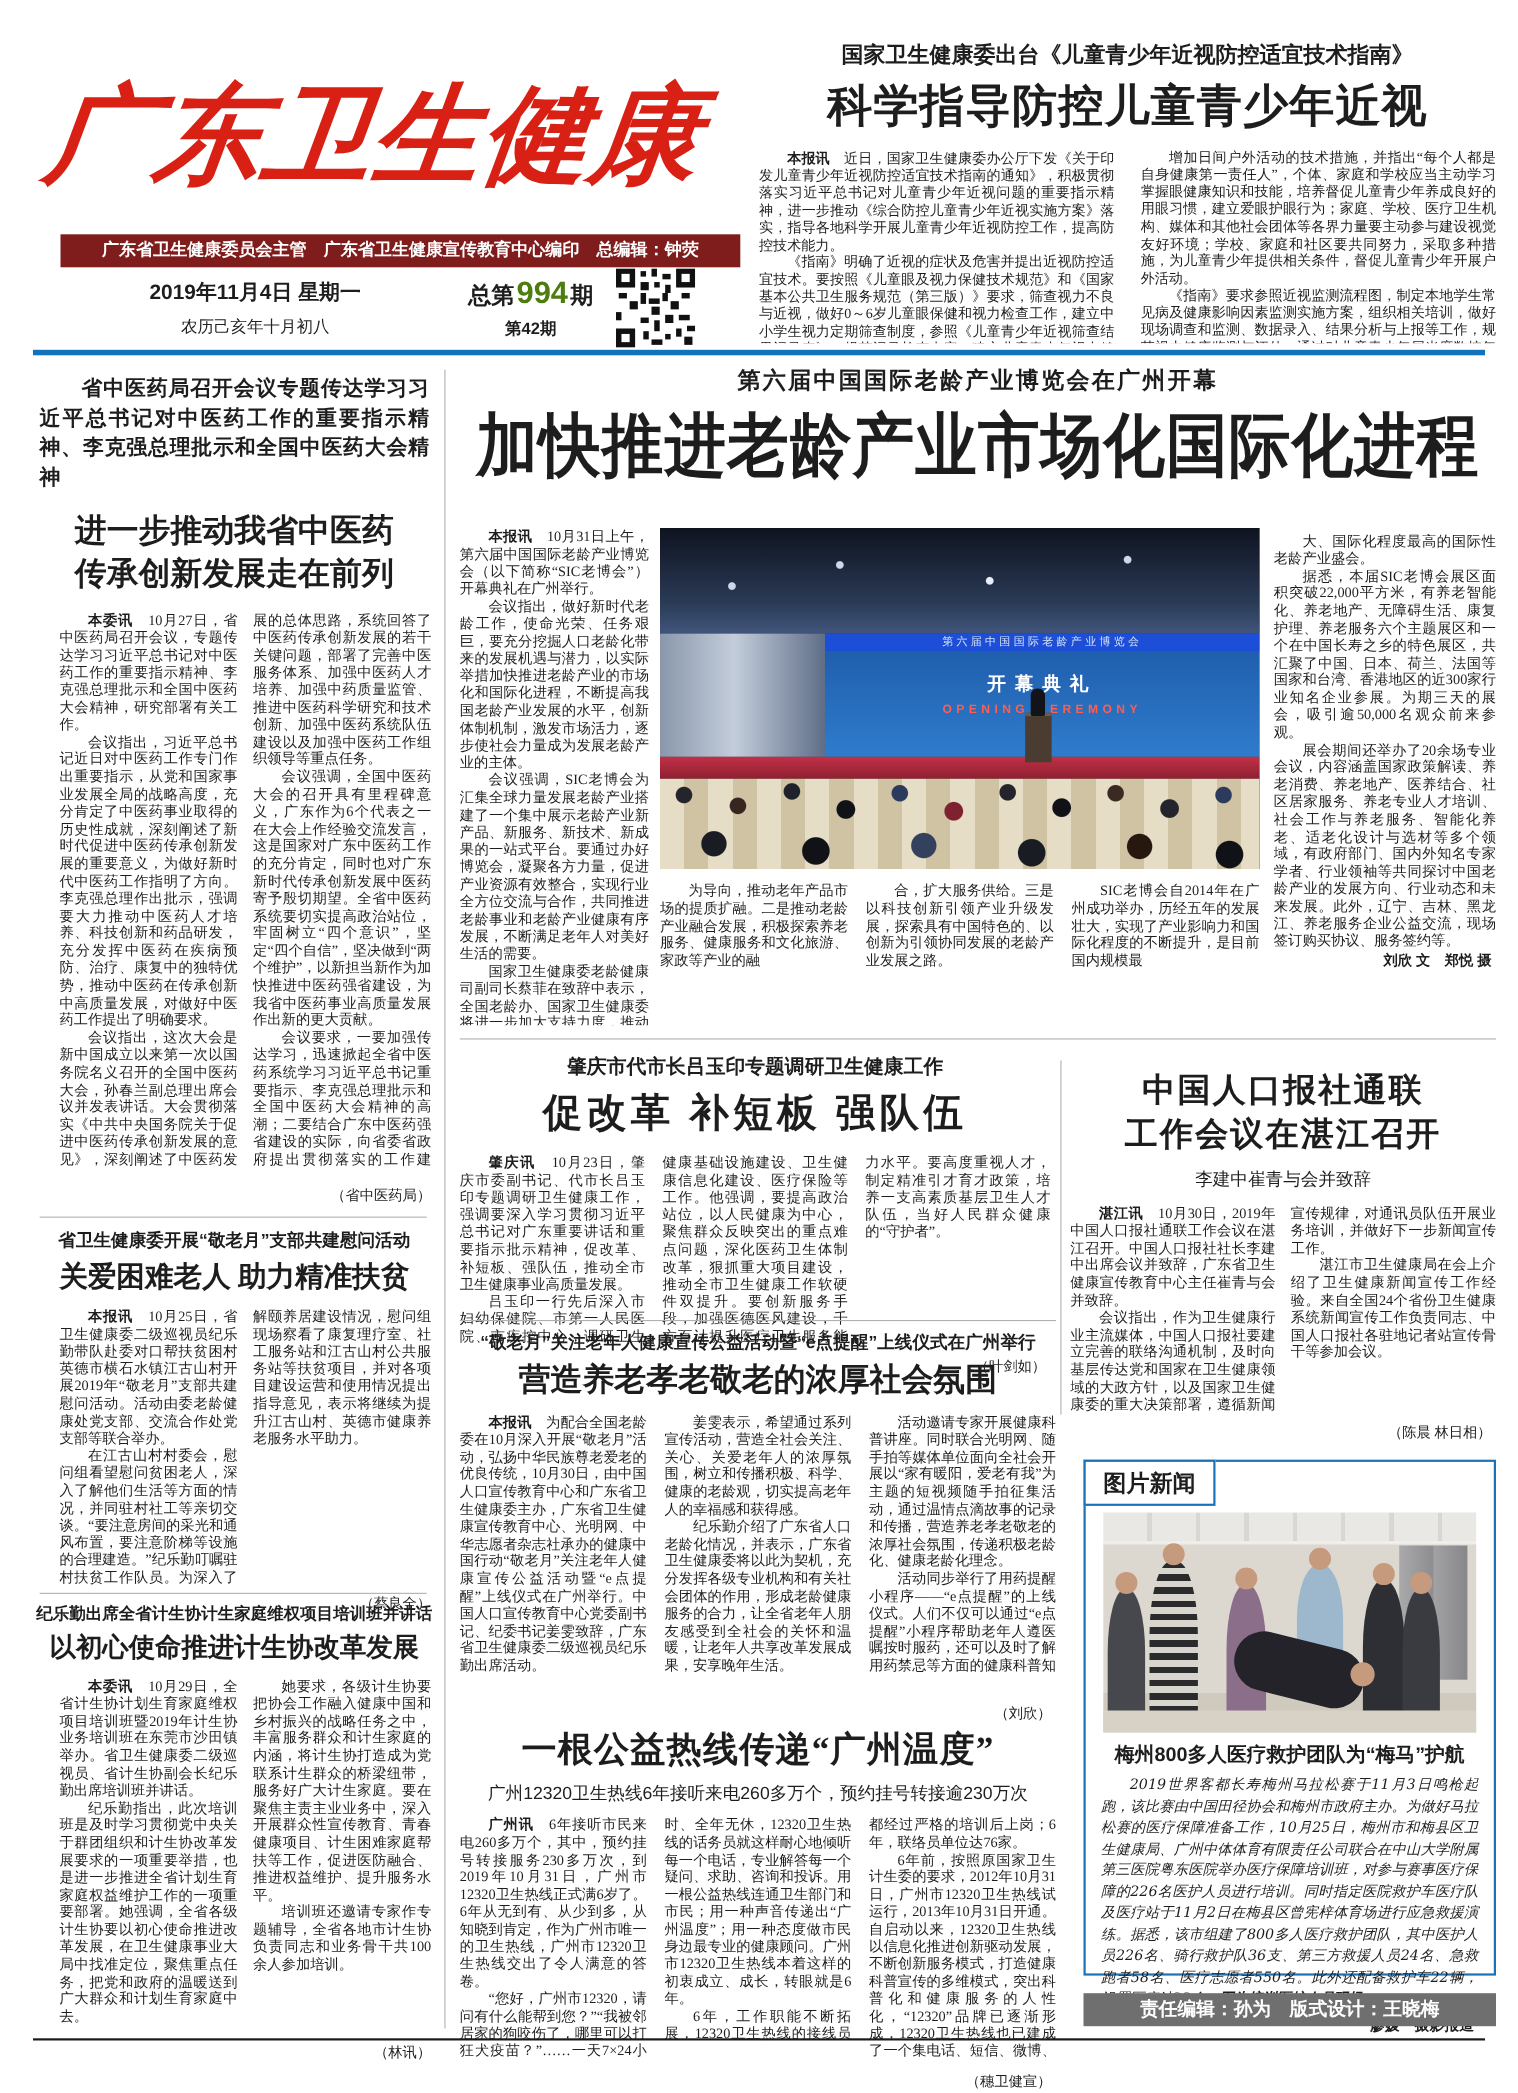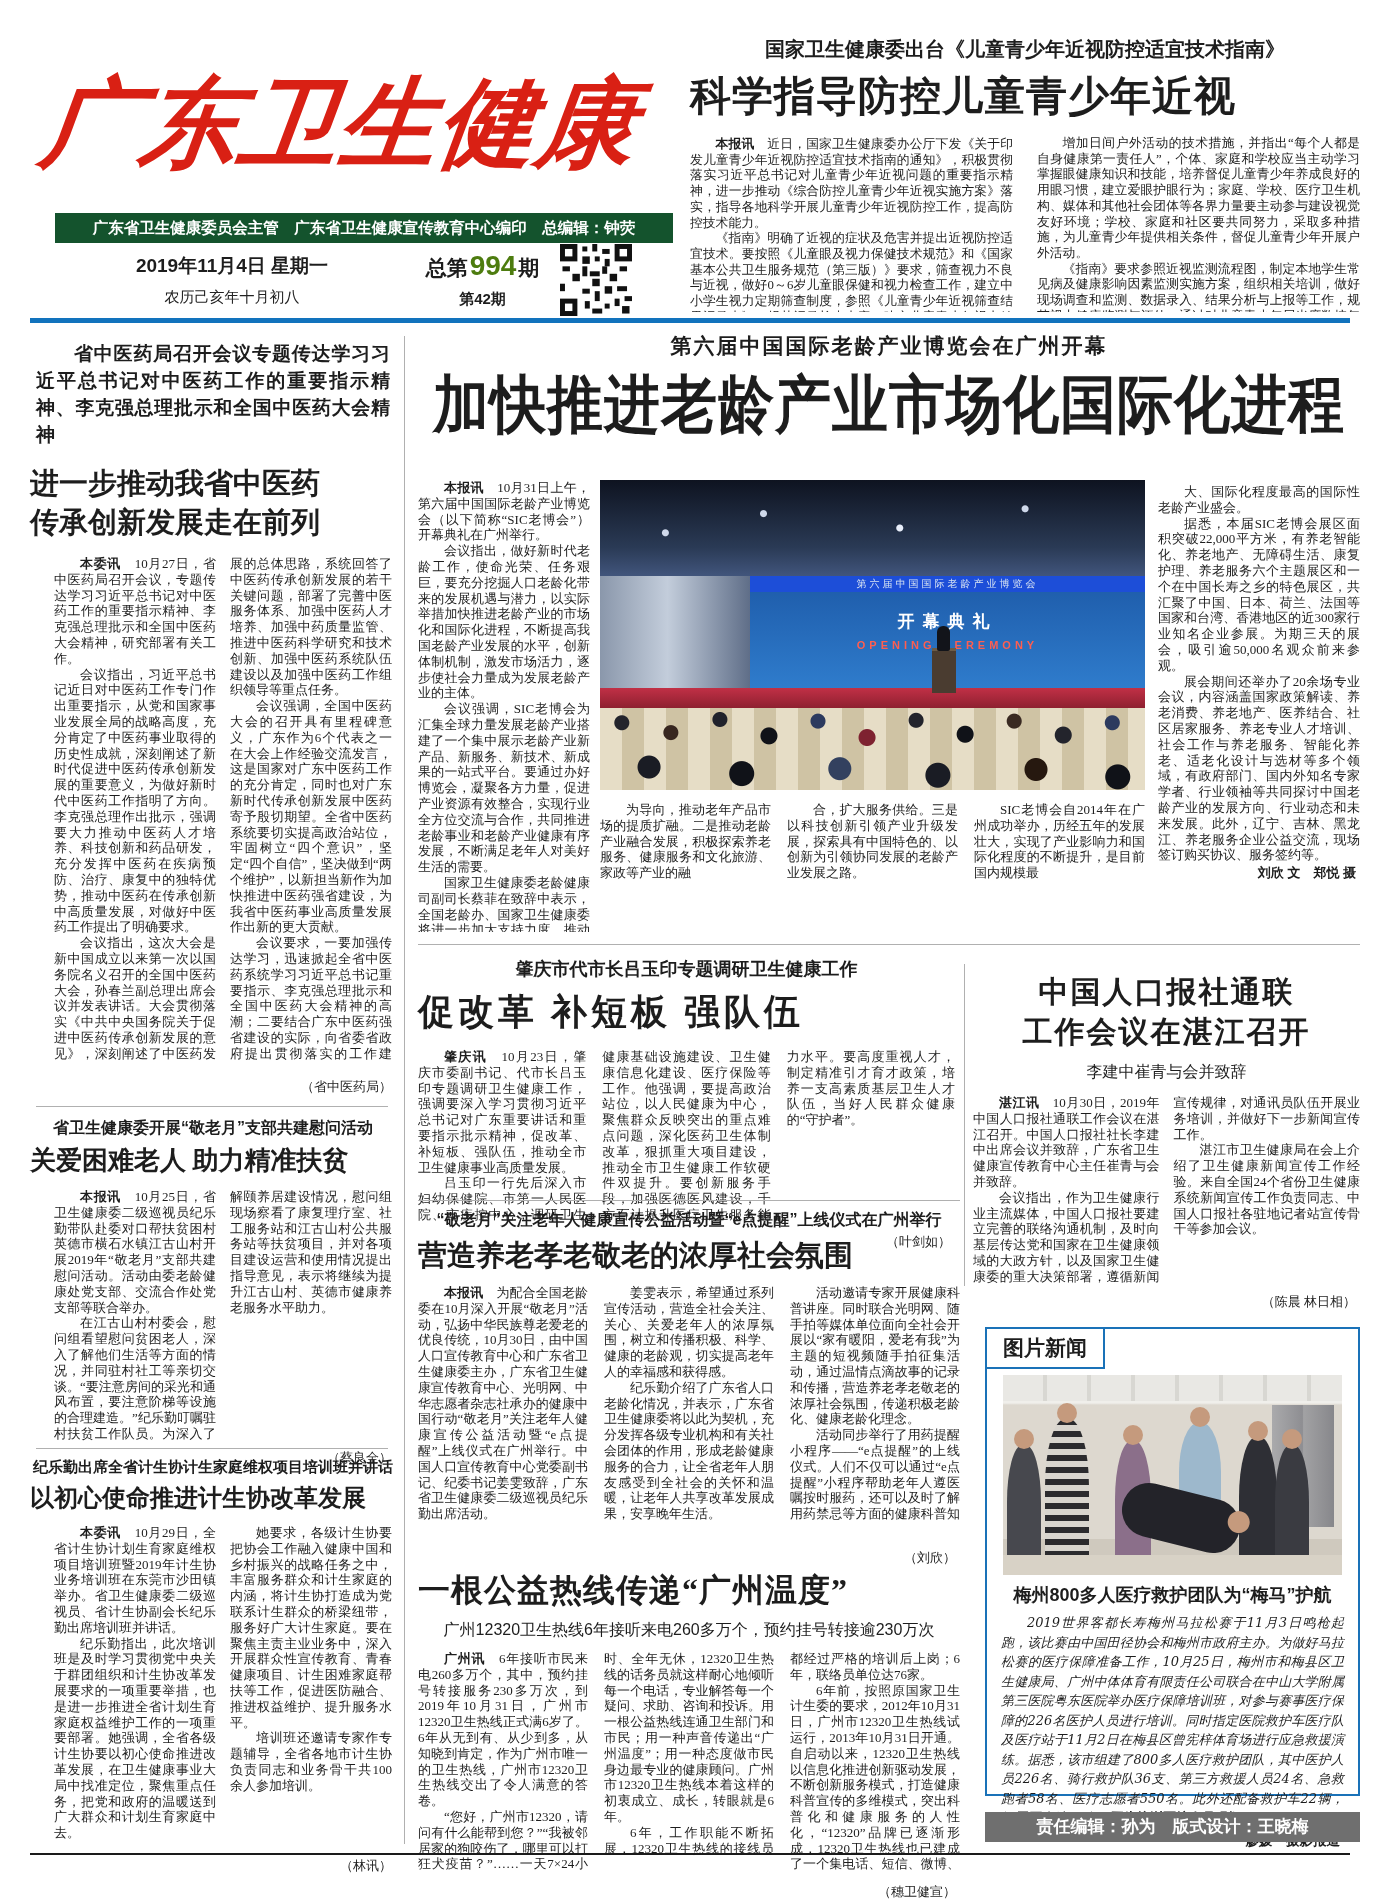--- a/index.html
+++ b/index.html
@@ -5,39 +5,39 @@
   html,body{margin:0;padding:0;background:#9a9a9a;}
   #page{position:relative;width:1380px;height:1903px;margin:0 auto;background:#fff;
         overflow:hidden;color:#1d1d1d;font-family:"Liberation Serif",serif;}
   .hei{font-family:"Liberation Sans",sans-serif;}
   .abs{position:absolute;}
   
   .mast-title{position:absolute;left:42px;top:58px;width:560px;height:140px;
       font-family:"DejaVu Serif",serif;font-weight:bold;font-style:italic;
       font-size:98px;line-height:130px;color:#d92014;letter-spacing:1px;
       transform:skewX(-7deg);white-space:nowrap;}
-  .red-bar{position:absolute;left:55px;top:213px;width:618px;height:30px;background:#14532d;
+  .red-bar{position:absolute;left:55px;top:213px;width:618px;height:30px;background:#7f1d1d;
       color:#fff;font-weight:bold;font-size:15.5px;line-height:30px;text-align:center;}
   .date1{position:absolute;left:92px;top:253px;width:280px;font-weight:bold;font-size:19px;text-align:center;}
   .date2{position:absolute;left:92px;top:288px;width:280px;font-size:15px;text-align:center;color:#222;}
   .issue{position:absolute;left:415px;top:250px;width:135px;text-align:center;font-weight:bold;}
   .issue .big{font-size:21px;}
   .issue .num{font-size:28px;color:#4d7c0f;padding:0 2px;}
   .issue2{position:absolute;left:415px;top:290px;width:135px;text-align:center;font-size:15px;font-weight:bold;}
   .qr{position:absolute;left:560px;top:244px;width:72px;height:72px;}
   .blue-rule{position:absolute;left:30px;top:318px;width:1320px;height:5px;background:#1273bd;}
   
   .para{margin:0;text-indent:2em;text-align:justify;}
   .para b{font-family:"Liberation Sans",sans-serif;}
   .body-text{font-size:13px;line-height:15.8px;overflow:hidden;column-fill:auto;}
   .cols2{column-count:2;column-gap:14px;}
   .cols3{column-count:3;column-gap:16px;}
   .sig{margin:2px 4px 0 0;text-align:right;font-size:13px;}
   .kick{font-family:"Liberation Sans",sans-serif;font-weight:bold;text-align:center;}
-  .headline-serif{font-family:"Liberation Serif",serif;font-weight:900;margin:0;}
+  .headline-serif{font-family:"Liberation Serif",serif;font-weight:900;text-align:center;margin:0;}
   .headline-hei{font-family:"Liberation Sans",sans-serif;font-weight:900;text-align:center;margin:0;}
   .vline{position:absolute;width:1px;background:#b0b0b0;}
   .hline{position:absolute;height: 1px;background:#b0b0b0;}
   
   .myopia{position:absolute;left:690px;top:34px;width:670px;height:278px;}
   .myopia .kick{font-size:20px;margin:2px 0 6px;}
   .myopia h2{font-size:41px;letter-spacing:1px;margin:0 0 12px;}
   .myopia .bodyrow{display:flex;gap:24px;}
   .myopia .bcol{width:323px;height:176px;overflow:hidden;font-size:12.8px;line-height:15.7px;}
   

